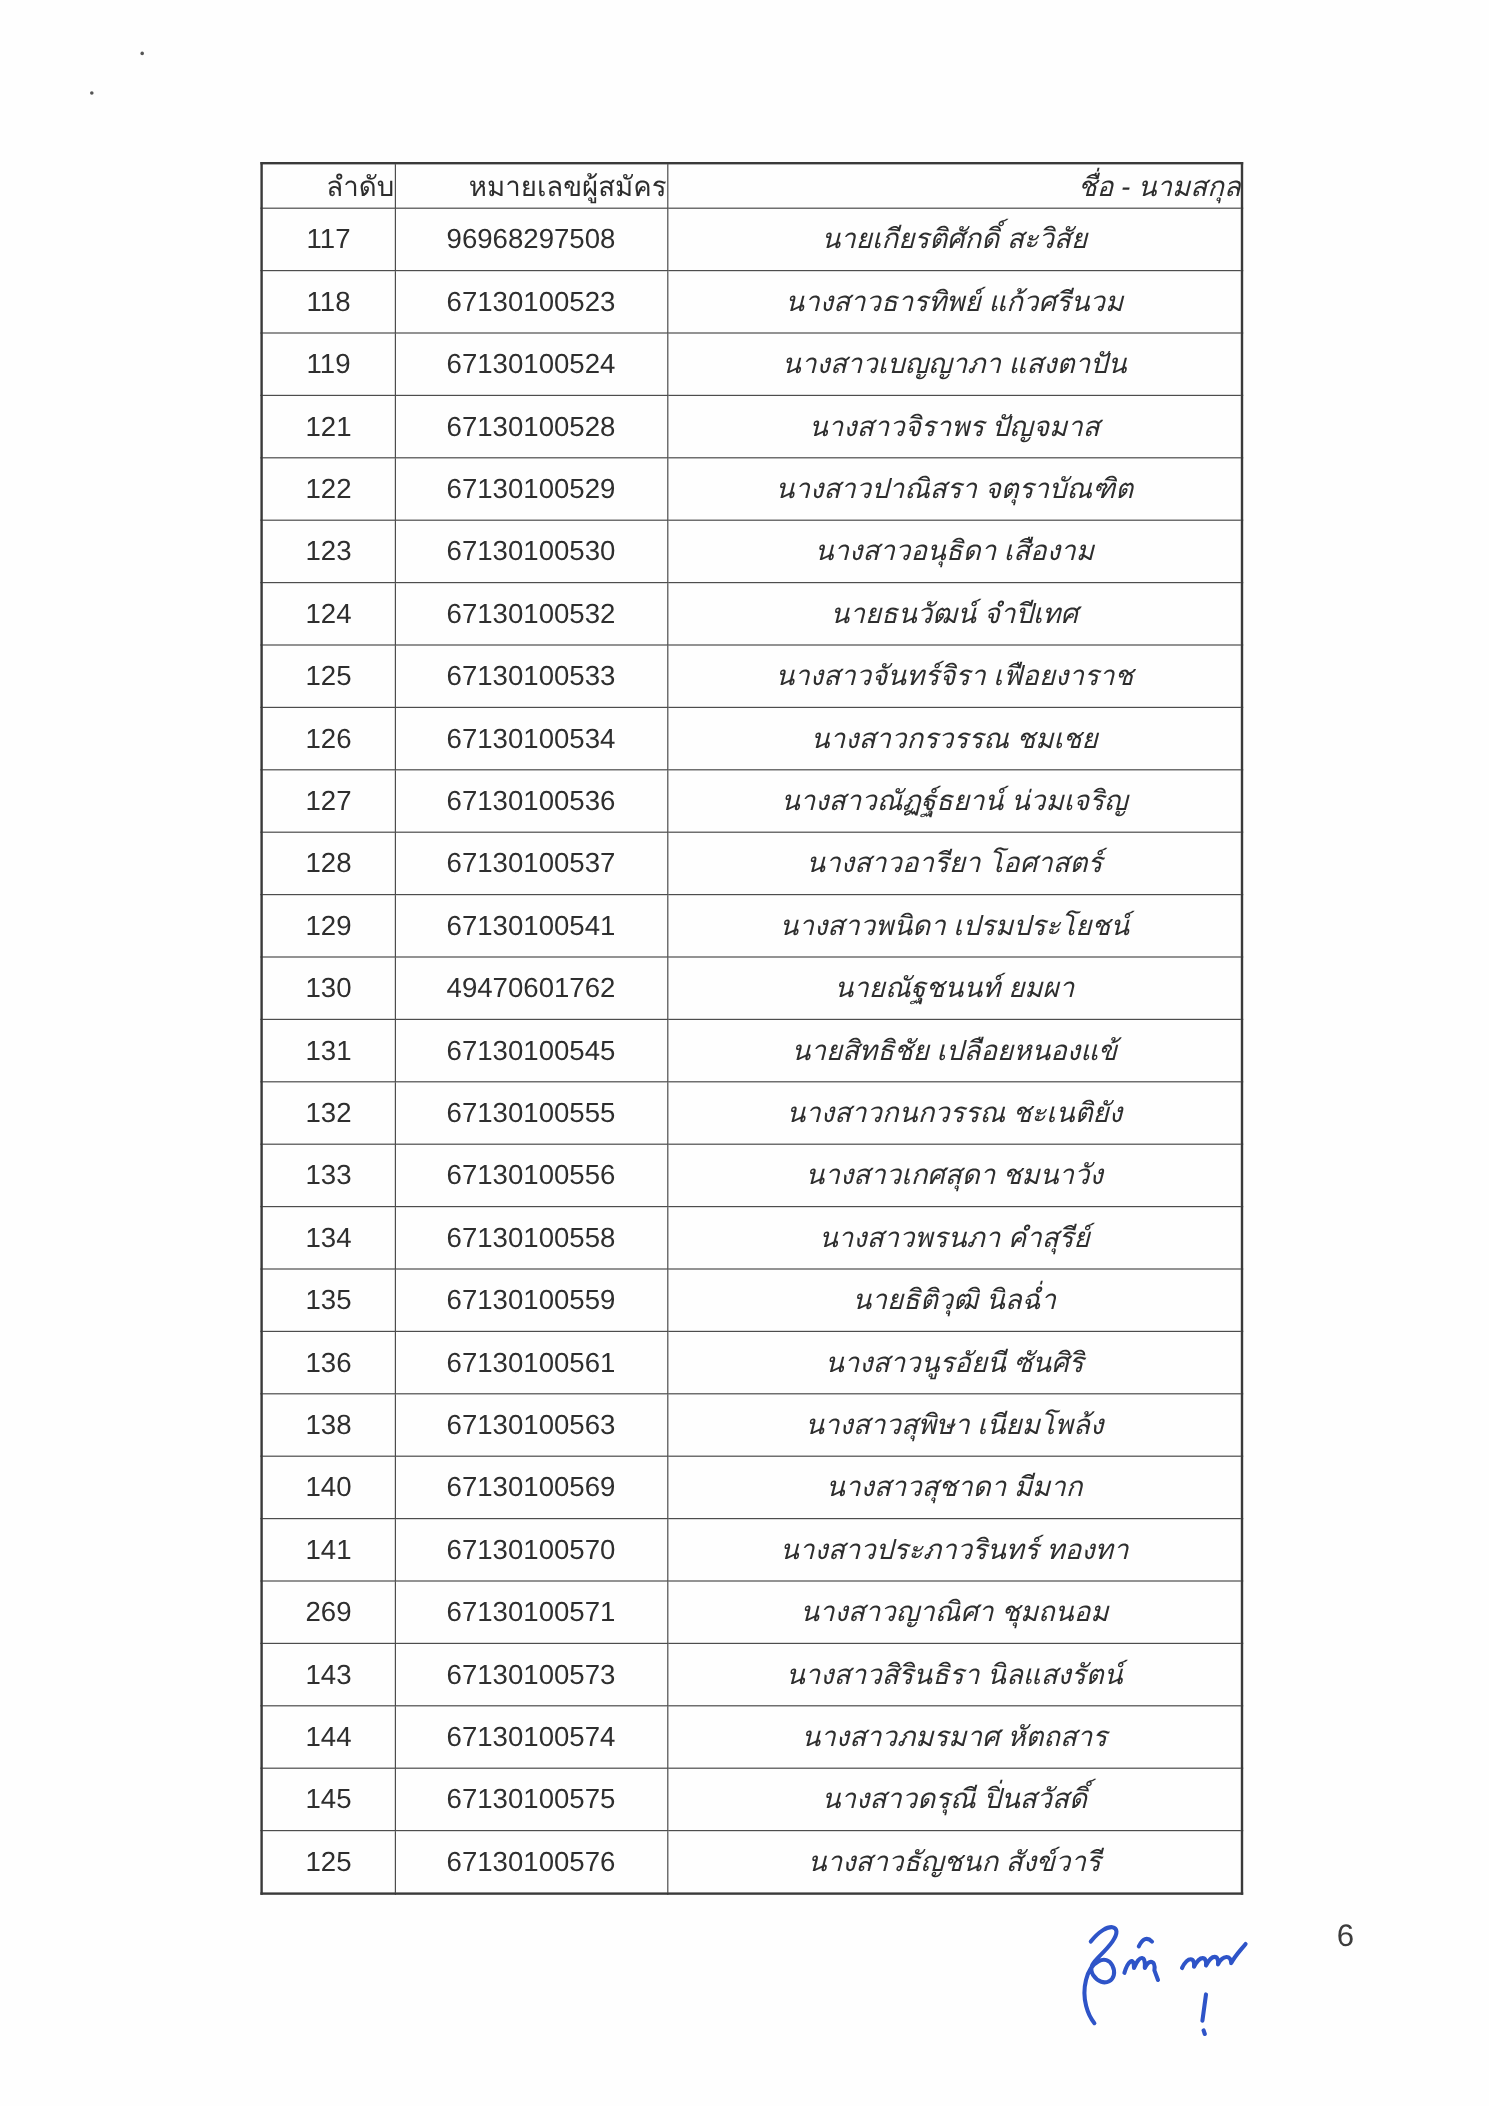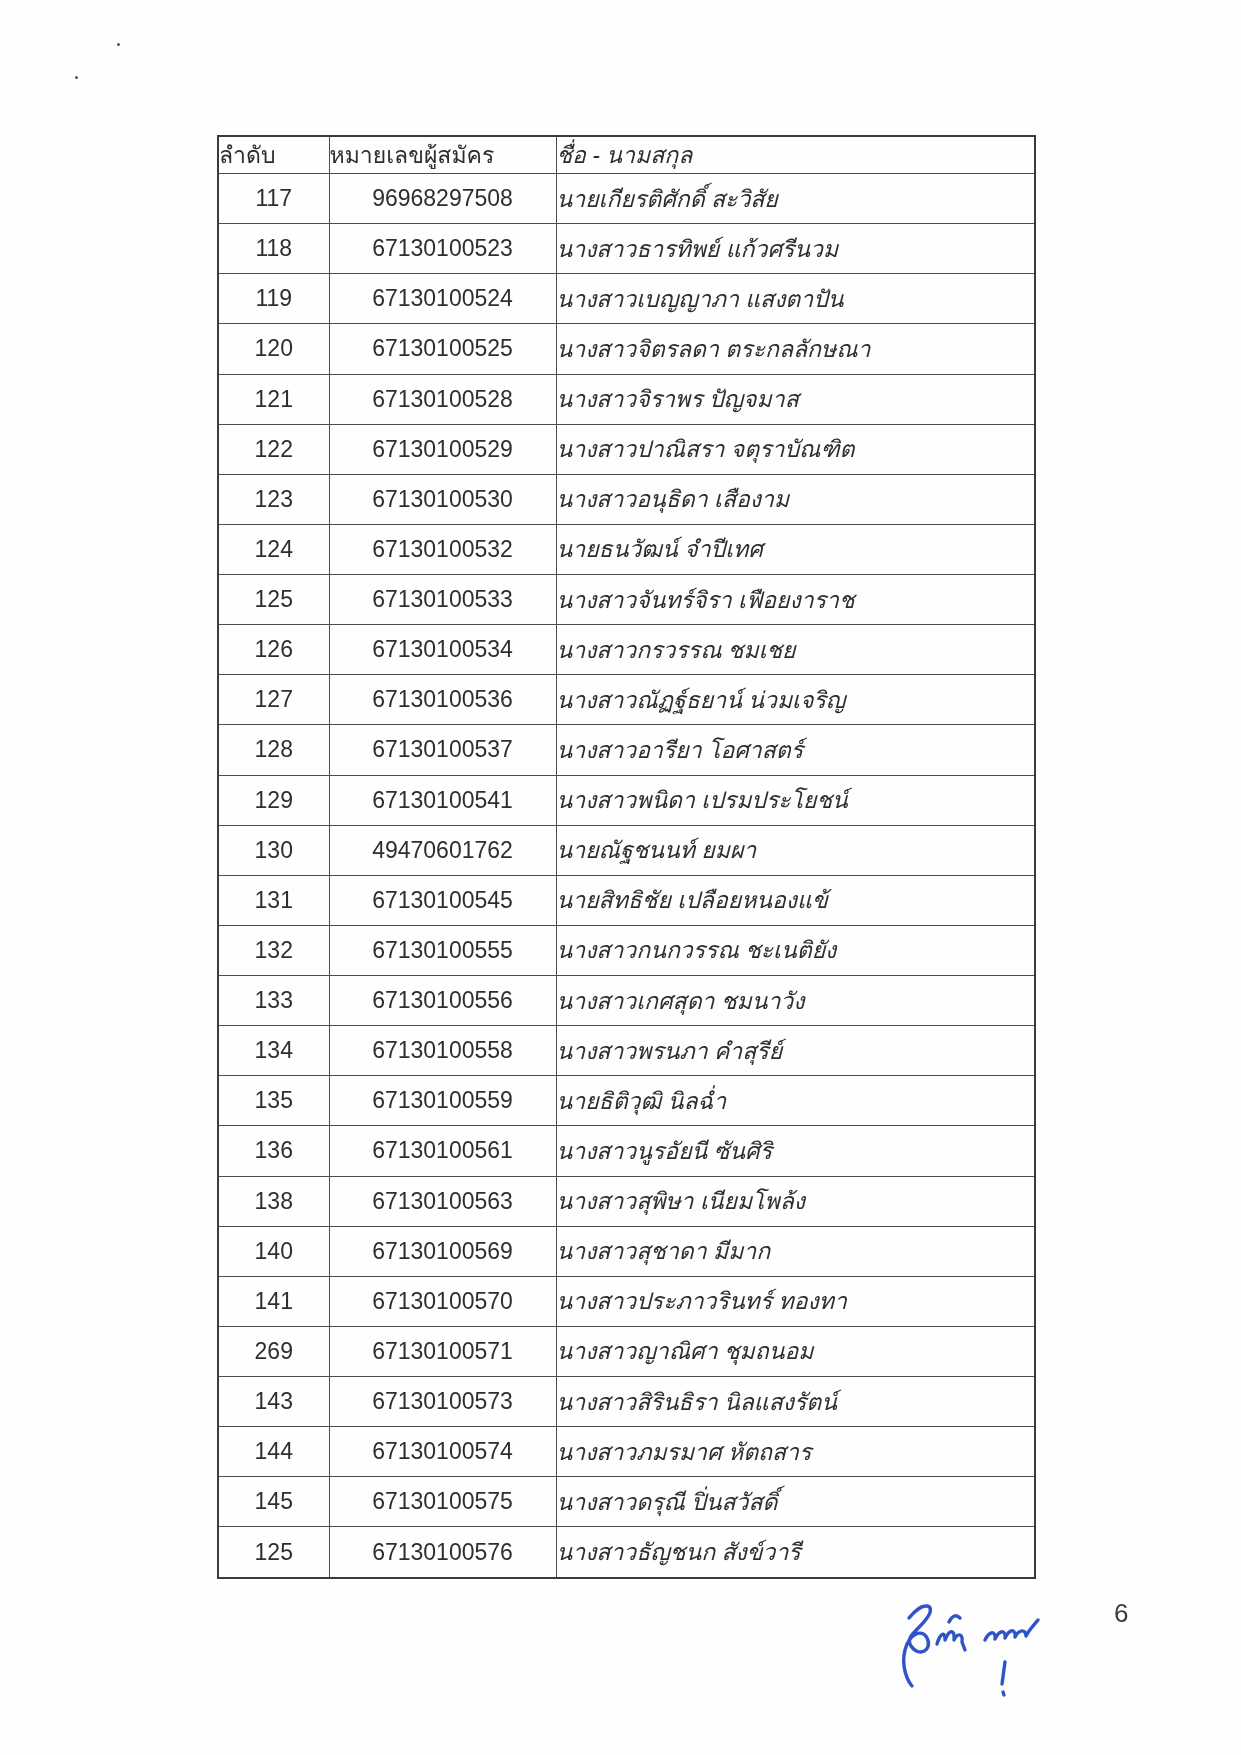--- a/index.html
+++ b/index.html
@@ -25,24 +25,24 @@
   table.applicants th, table.applicants td{
     border:1px solid #4d4d4d;
     font-size:23px;
     color:#2e2e2e;
     font-weight:normal;
     padding:0;
     vertical-align:middle;
     white-space:nowrap;
     overflow:hidden;
   }
-  table.applicants th{text-align:left;}
+  table.applicants th{text-align:right;}
   td.c1, td.c2{text-align:center;}
   td.c3, th.c3{text-align:center;font-style:italic;}
-  td.c3{text-align:left;padding-left:14px;}
+  td.c3{text-align:center;padding-left:14px;}
 
   .signature{
     position:absolute;left:893px;top:1596px;width:180px;height:110px;
     pointer-events:none;
   }
   .page-number{
     position:absolute;left:1114px;top:1598px;
     font-size:26px;color:#3c3c3c;
   }
 </style>
@@ -79,25 +79,20 @@
       <td class="c2">67130100523</td>
       <td class="c3">นางสาวธารทิพย์ แก้วศรีนวม</td>
     </tr>
 
     <tr>
       <td class="c1">119</td>
       <td class="c2">67130100524</td>
       <td class="c3">นางสาวเบญญาภา แสงตาปัน</td>
     </tr>
 
-    <tr>
-      <td class="c1">120</td>
-      <td class="c2">67130100525</td>
-      <td class="c3">นางสาวจิตรลดา ตระกลลักษณา</td>
-    </tr>
 
     <tr>
       <td class="c1">121</td>
       <td class="c2">67130100528</td>
       <td class="c3">นางสาวจิราพร ปัญจมาส</td>
     </tr>
 
     <tr>
       <td class="c1">122</td>
       <td class="c2">67130100529</td>

